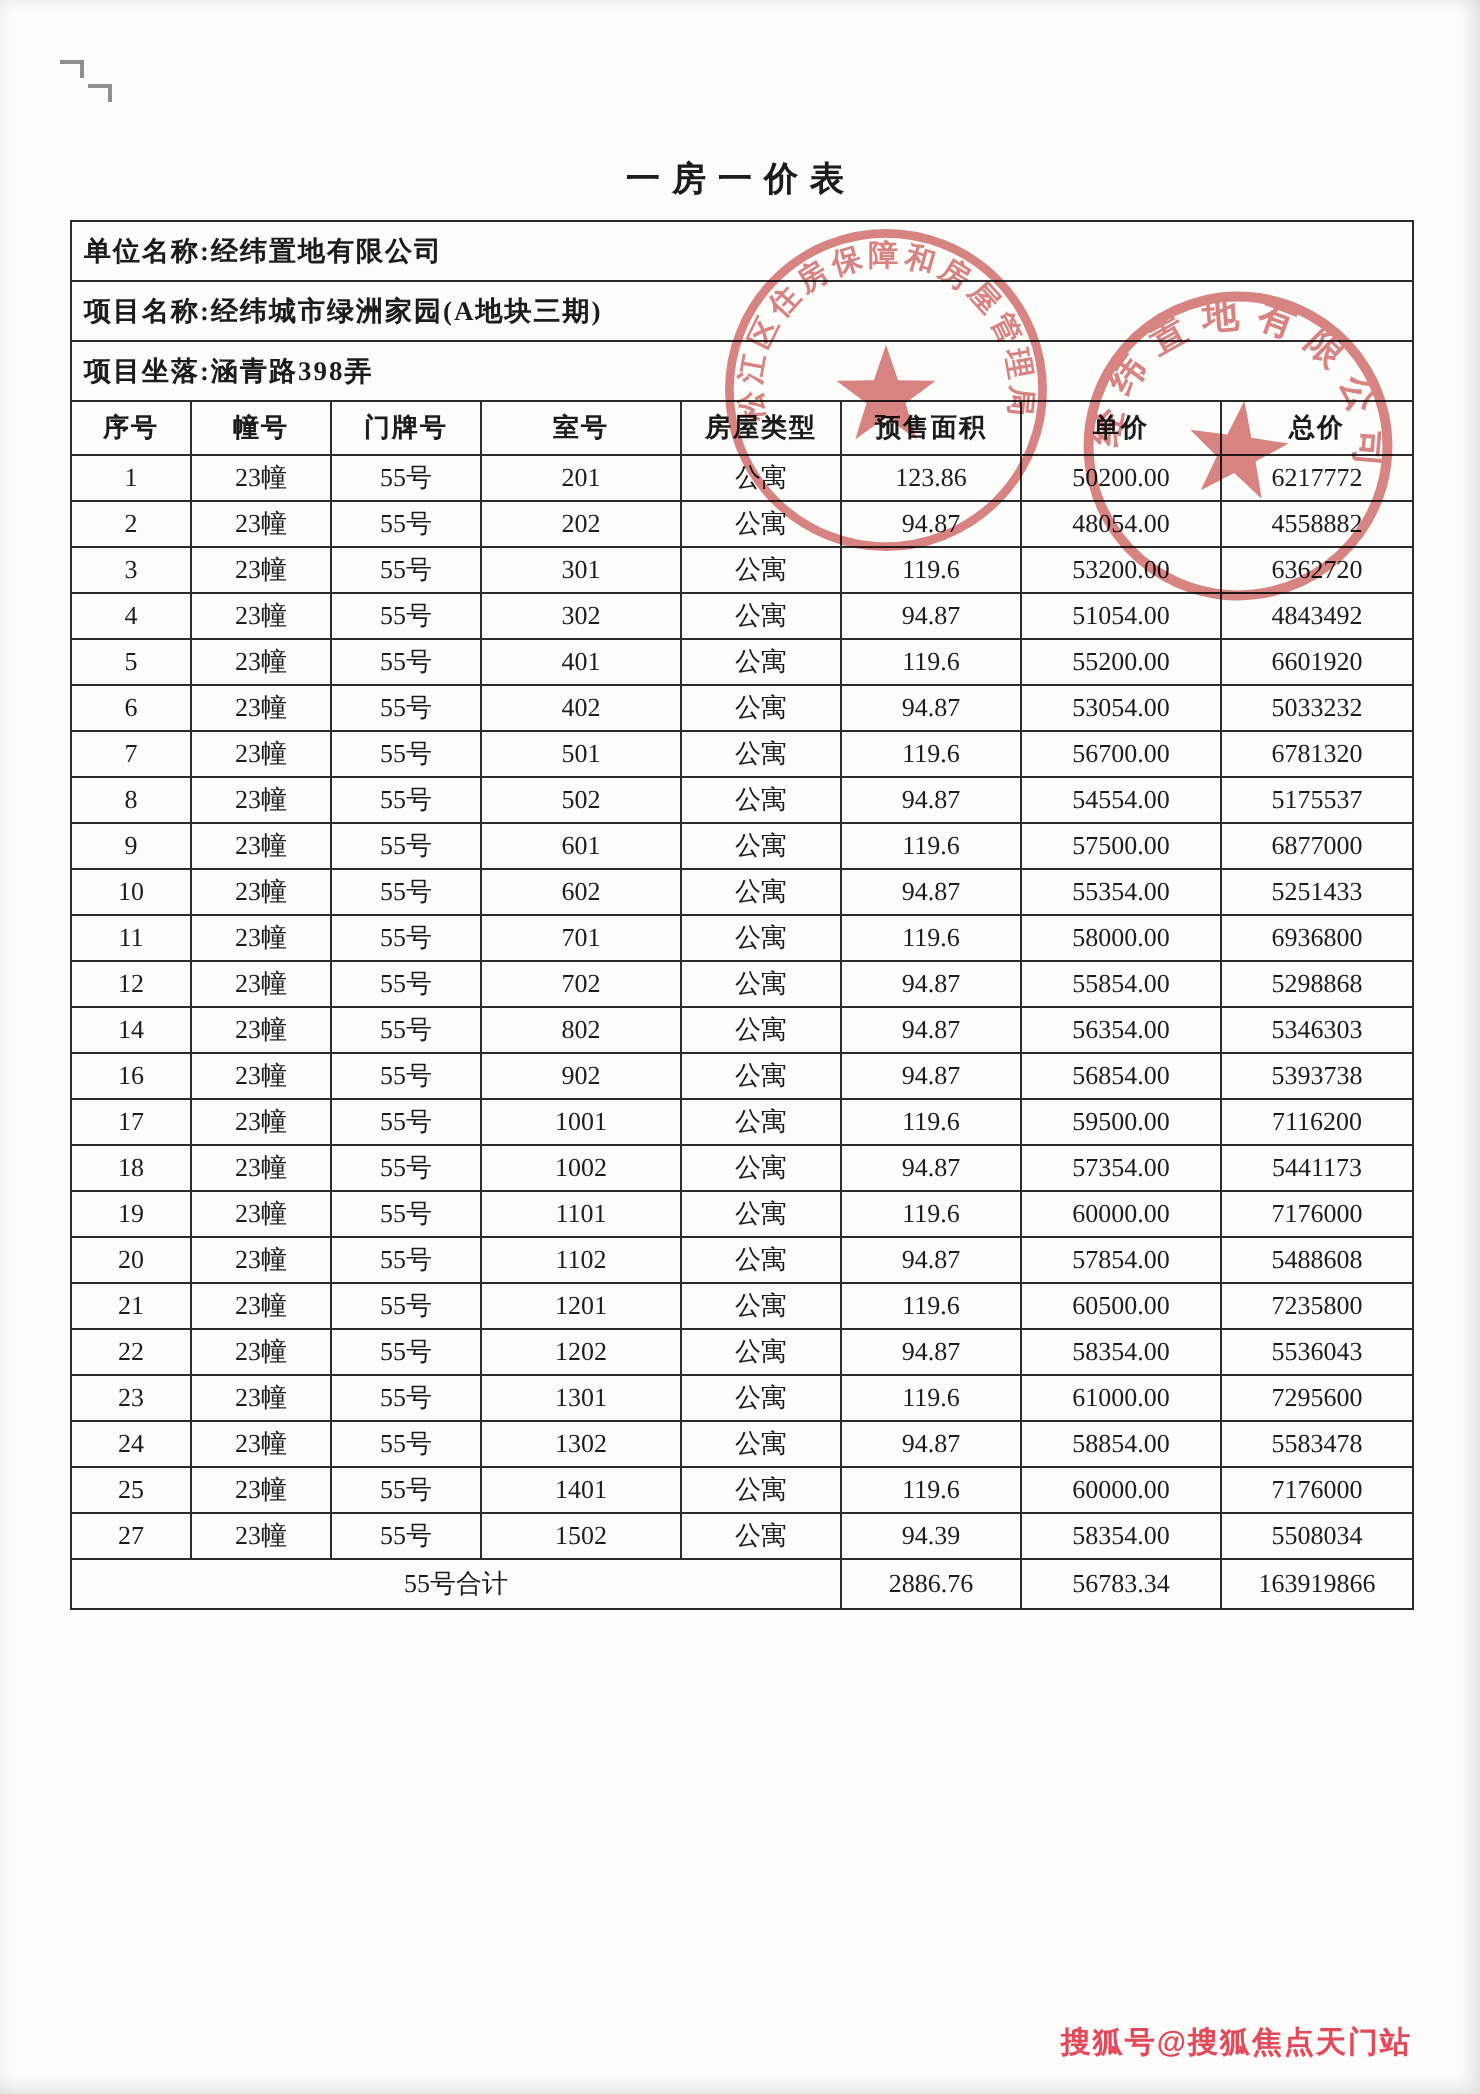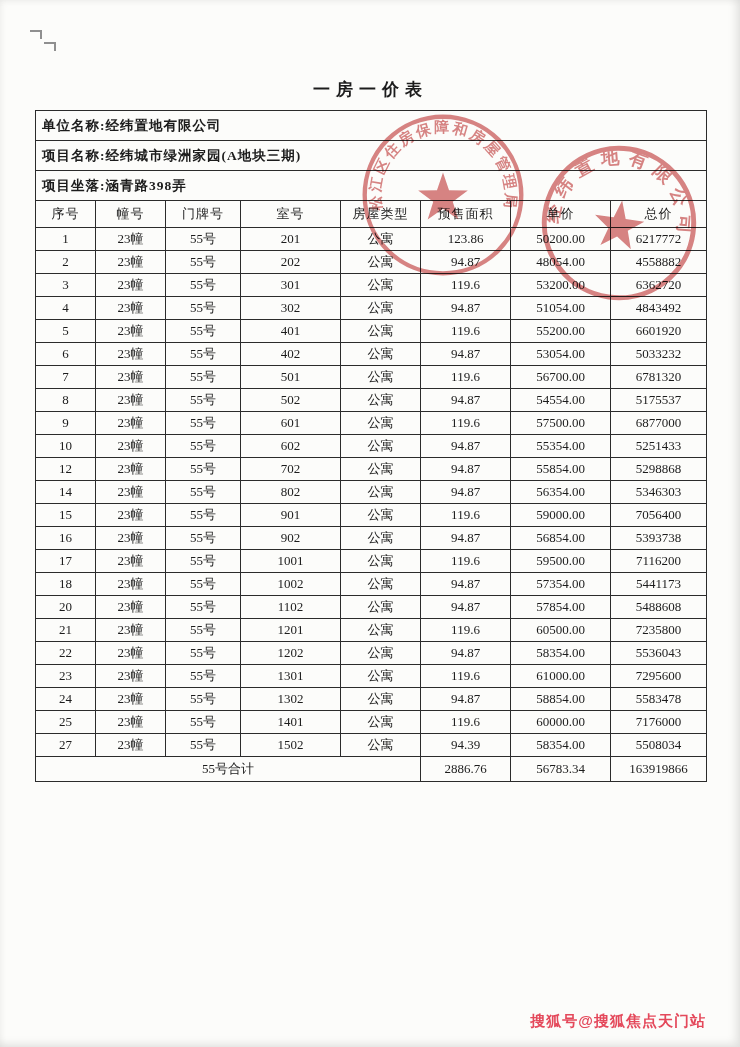--- a/index.html
+++ b/index.html
@@ -49,21 +49,21 @@
     white-space:nowrap;
   }
   .price-table tr.info-row td {
     text-align:left;
     padding-left:6px;
     height:30px;
     font-weight:bold;
     font-size:13.5px;
     letter-spacing:1px;
   }
-  .price-table tr.header-row th { height:27px; font-weight:normal; letter-spacing:1px; }
+  .price-table tr.header-row th { height:27px; font-weight:bold; letter-spacing:1px; }
   .price-table tr.footer-row td { height:25px; }
   .stamp {
     position:absolute;
     mix-blend-mode:multiply;
     opacity:.62;
     pointer-events:none;
   }
   .stamp1 { left:356px; top:108px; width:174px; height:174px; }
   .stamp2 { left:536px; top:140px; width:166px; height:166px; transform:rotate(8deg); }
   .watermark {
@@ -216,50 +216,50 @@
           <td>10</td>
           <td>23幢</td>
           <td>55号</td>
           <td>602</td>
           <td>公寓</td>
           <td>94.87</td>
           <td>55354.00</td>
           <td>5251433</td>
         </tr>
         <tr class="data-row">
+          <td>11</td>
+          <td>23幢</td>
+          <td>55号</td>
+          <td>701</td>
+          <td>公寓</td>
+          <td>119.6</td>
+          <td>58000.00</td>
+          <td>6936800</td>
+        </tr>
+        <tr class="data-row">
           <td>12</td>
           <td>23幢</td>
           <td>55号</td>
           <td>702</td>
           <td>公寓</td>
           <td>94.87</td>
           <td>55854.00</td>
           <td>5298868</td>
         </tr>
         <tr class="data-row">
           <td>14</td>
           <td>23幢</td>
           <td>55号</td>
           <td>802</td>
           <td>公寓</td>
           <td>94.87</td>
           <td>56354.00</td>
           <td>5346303</td>
         </tr>
         <tr class="data-row">
-          <td>15</td>
-          <td>23幢</td>
-          <td>55号</td>
-          <td>901</td>
-          <td>公寓</td>
-          <td>119.6</td>
-          <td>59000.00</td>
-          <td>7056400</td>
-        </tr>
-        <tr class="data-row">
           <td>16</td>
           <td>23幢</td>
           <td>55号</td>
           <td>902</td>
           <td>公寓</td>
           <td>94.87</td>
           <td>56854.00</td>
           <td>5393738</td>
         </tr>
         <tr class="data-row">
@@ -274,20 +274,30 @@
         </tr>
         <tr class="data-row">
           <td>18</td>
           <td>23幢</td>
           <td>55号</td>
           <td>1002</td>
           <td>公寓</td>
           <td>94.87</td>
           <td>57354.00</td>
           <td>5441173</td>
+        </tr>
+        <tr class="data-row">
+          <td>19</td>
+          <td>23幢</td>
+          <td>55号</td>
+          <td>1101</td>
+          <td>公寓</td>
+          <td>119.6</td>
+          <td>60000.00</td>
+          <td>7176000</td>
         </tr>
         <tr class="data-row">
           <td>20</td>
           <td>23幢</td>
           <td>55号</td>
           <td>1102</td>
           <td>公寓</td>
           <td>94.87</td>
           <td>57854.00</td>
           <td>5488608</td>

